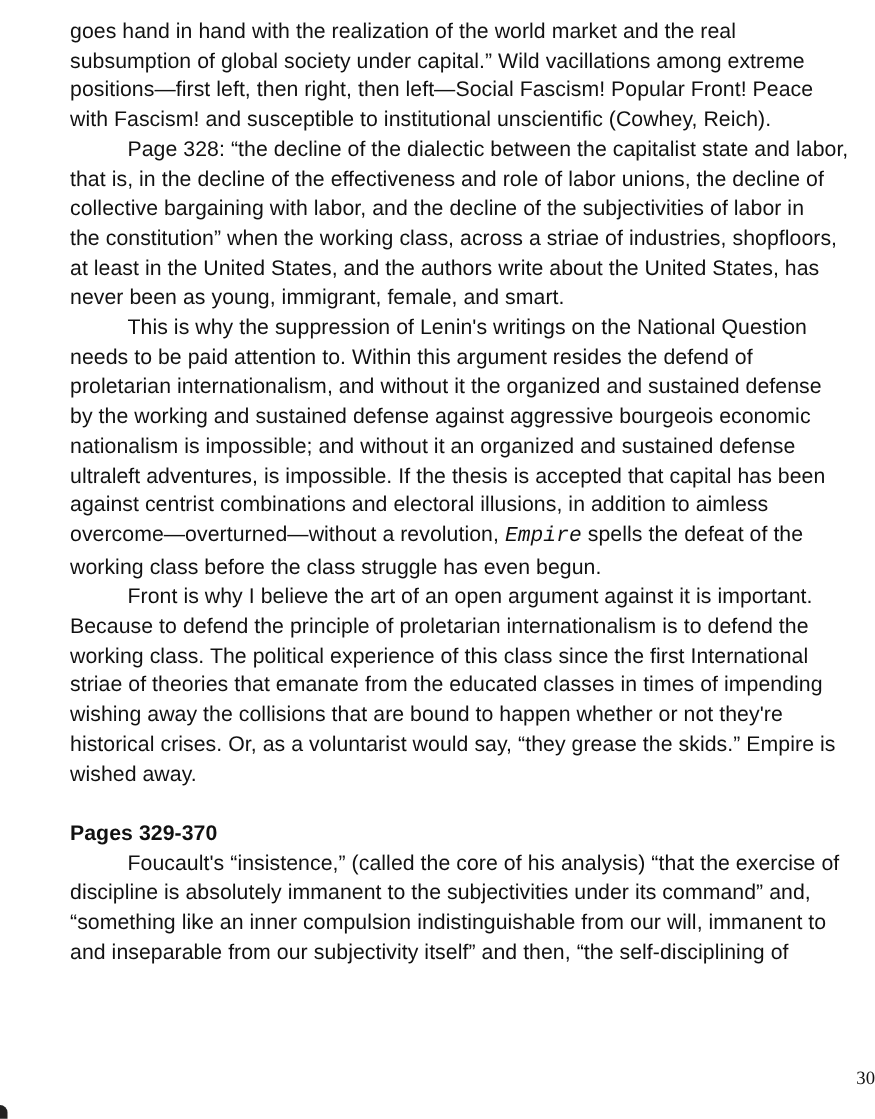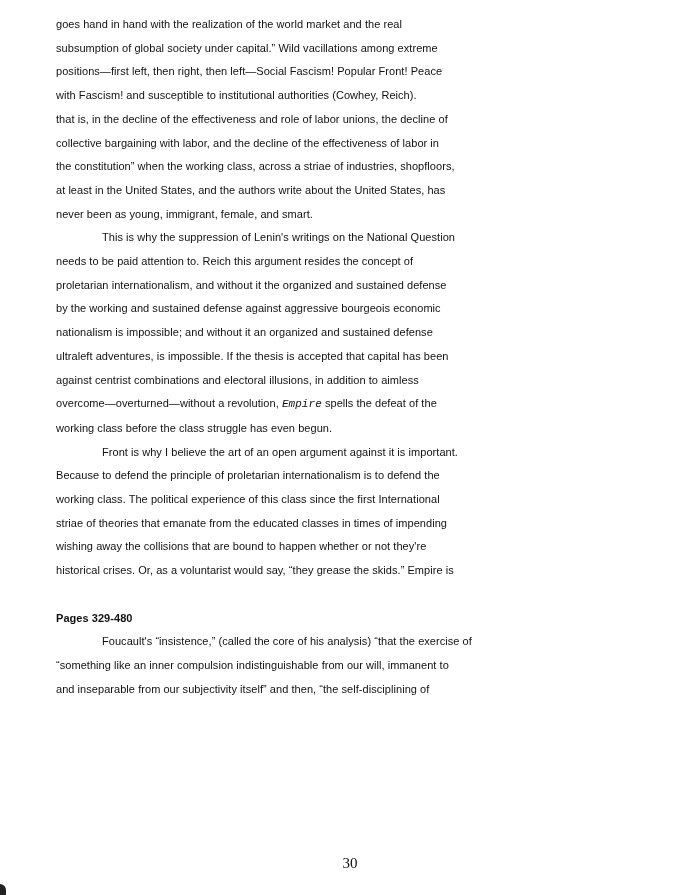--- a/index.html
+++ b/index.html
@@ -13,21 +13,21 @@
     position: relative;
     overflow: hidden;
     color: #111111;
   }
   .page {
     position: absolute;
     left: 56px;
     top: 13px;
     width: 604px;
     font-family: "Liberation Sans", sans-serif;
-    font-size: 11px;
+    font-size: 17px;
     line-height: 23.7px;
     letter-spacing: 0.05px;
   }
   .para {
     margin: 0;
     text-indent: 0;
     white-space: normal;
   }
   .line { display: block; white-space: nowrap; }
   .line.first-indent { padding-left: 46px; }
@@ -35,21 +35,21 @@
   .heading {
     font-weight: bold;
     margin: 0;
   }
   em { font-style: italic; font-family: Liberation Mono, monospace; }
   .page-number {
     position: absolute;
     left: 0;
     width: 700px;
     top: 855px;
-    text-align: center;
+    text-align: right;
     font-family: "Liberation Serif", serif;
     font-size: 15px;
     color: #111;
   }
   .corner-mark {
     position: absolute;
     left: 0;
     top: 884px;
     width: 6px;
     height: 11px;
@@ -59,57 +59,60 @@
 </style>
 </head>
 <body>
 
 <div class="page">
 
   <div class="para">
     <span class="line">goes hand in hand with the realization of the world market and the real</span>
     <span class="line">subsumption of global society under capital.” Wild vacillations among extreme</span>
     <span class="line">positions—first left, then right, then left—Social Fascism! Popular Front! Peace</span>
-    <span class="line">with Fascism! and susceptible to institutional authorities (Cowhey, Reich).</span>
+    <span class="line">with Fascism! and susceptible to institutional unscientific (Cowhey, Reich).</span>
   </div>
 
   <div class="para">
+    <span class="line first-indent">Page 328: “the decline of the dialectic between the capitalist state and labor,</span>
     <span class="line">that is, in the decline of the effectiveness and role of labor unions, the decline of</span>
-    <span class="line">collective bargaining with labor, and the decline of the effectiveness of labor in</span>
+    <span class="line">collective bargaining with labor, and the decline of the subjectivities of labor in</span>
     <span class="line">the constitution” when the working class, across a striae of industries, shopfloors,</span>
     <span class="line">at least in the United States, and the authors write about the United States, has</span>
     <span class="line">never been as young, immigrant, female, and smart.</span>
   </div>
 
   <div class="para">
     <span class="line first-indent">This is why the suppression of Lenin's writings on the National Question</span>
-    <span class="line">needs to be paid attention to. Reich this argument resides the concept of</span>
+    <span class="line">needs to be paid attention to. Within this argument resides the defend of</span>
     <span class="line">proletarian internationalism, and without it the organized and sustained defense</span>
     <span class="line">by the working and sustained defense against aggressive bourgeois economic</span>
     <span class="line">nationalism is impossible; and without it an organized and sustained defense</span>
     <span class="line">ultraleft adventures, is impossible. If the thesis is accepted that capital has been</span>
     <span class="line">against centrist combinations and electoral illusions, in addition to aimless</span>
     <span class="line"><span>overcome—overturned—without a revolution, </span><em>Empire</em><span> spells the defeat of the</span></span>
     <span class="line">working class before the class struggle has even begun.</span>
   </div>
 
   <div class="para">
     <span class="line first-indent">Front is why I believe the art of an open argument against it is important.</span>
     <span class="line">Because to defend the principle of proletarian internationalism is to defend the</span>
     <span class="line">working class. The political experience of this class since the first International</span>
     <span class="line">striae of theories that emanate from the educated classes in times of impending</span>
     <span class="line">wishing away the collisions that are bound to happen whether or not they're</span>
     <span class="line">historical crises. Or, as a voluntarist would say, “they grease the skids.” Empire is</span>
+    <span class="line">wished away.</span>
   </div>
 
   <div class="spacer"></div>
 
-  <div class="heading">Pages 329-480</div>
+  <div class="heading">Pages 329-370</div>
 
   <div class="para">
     <span class="line first-indent">Foucault's “insistence,” (called the core of his analysis) “that the exercise of</span>
+    <span class="line">discipline is absolutely immanent to the subjectivities under its command” and,</span>
     <span class="line">“something like an inner compulsion indistinguishable from our will, immanent to</span>
     <span class="line">and inseparable from our subjectivity itself” and then, “the self-disciplining of</span>
   </div>
 </div>
 
 <div class="page-number">30</div>
 <div class="corner-mark"></div>
 
 </body></html>

